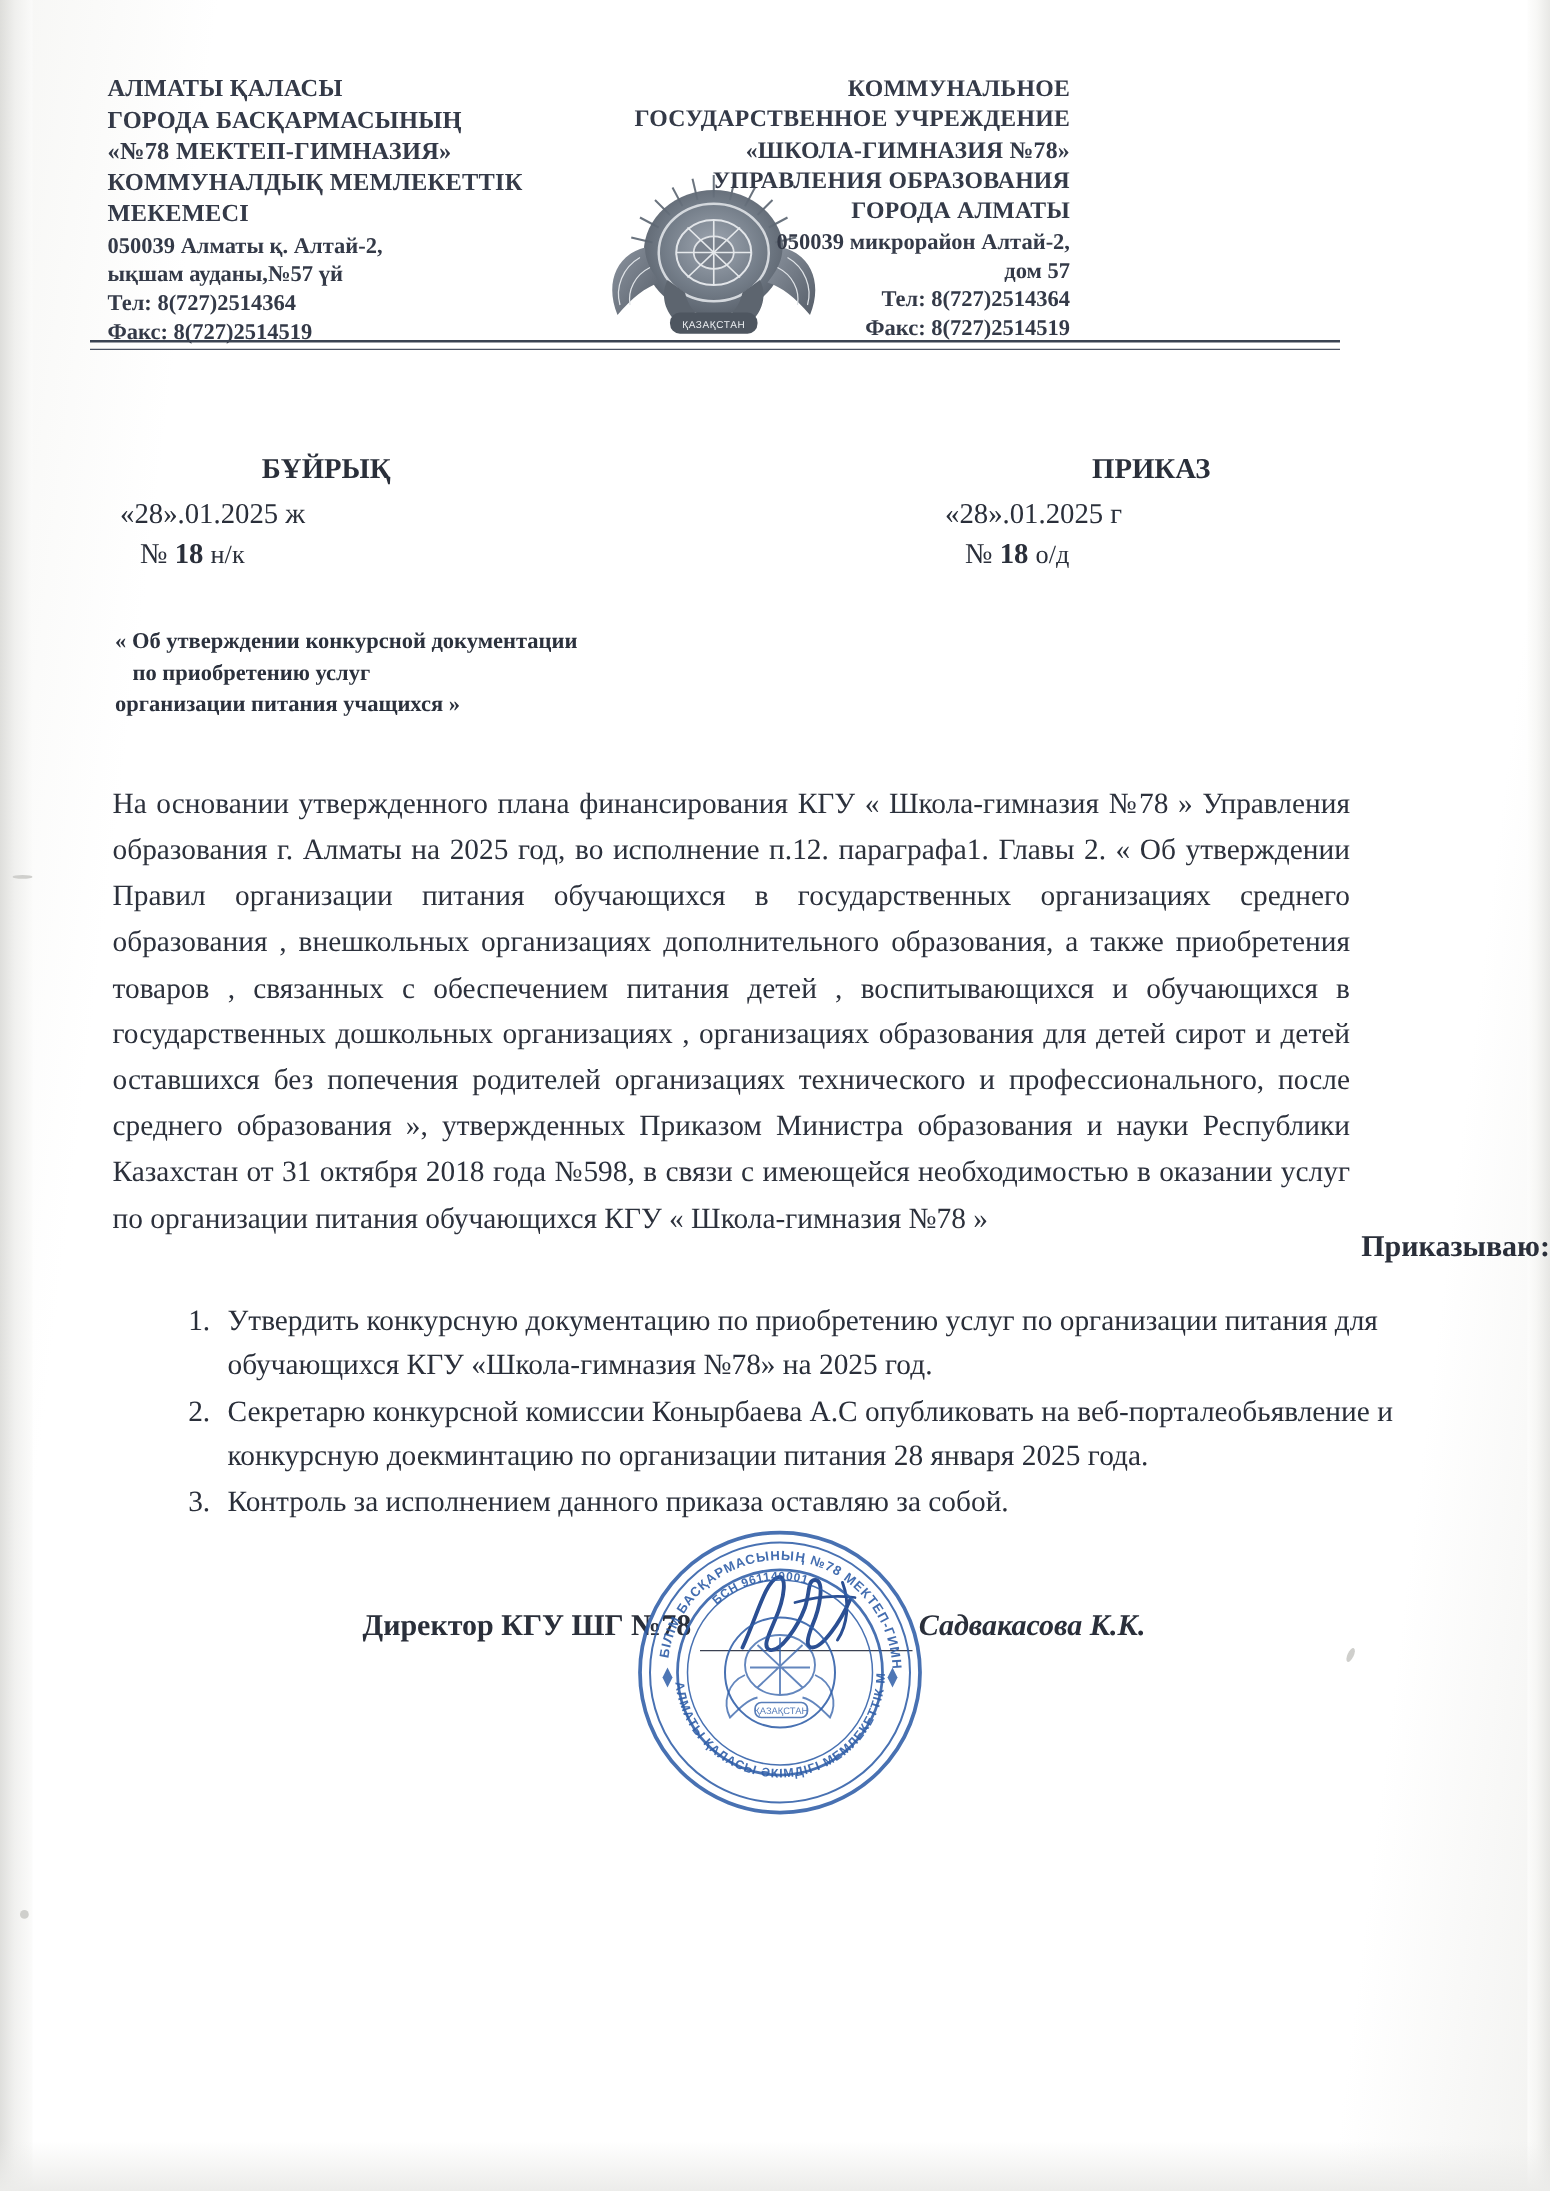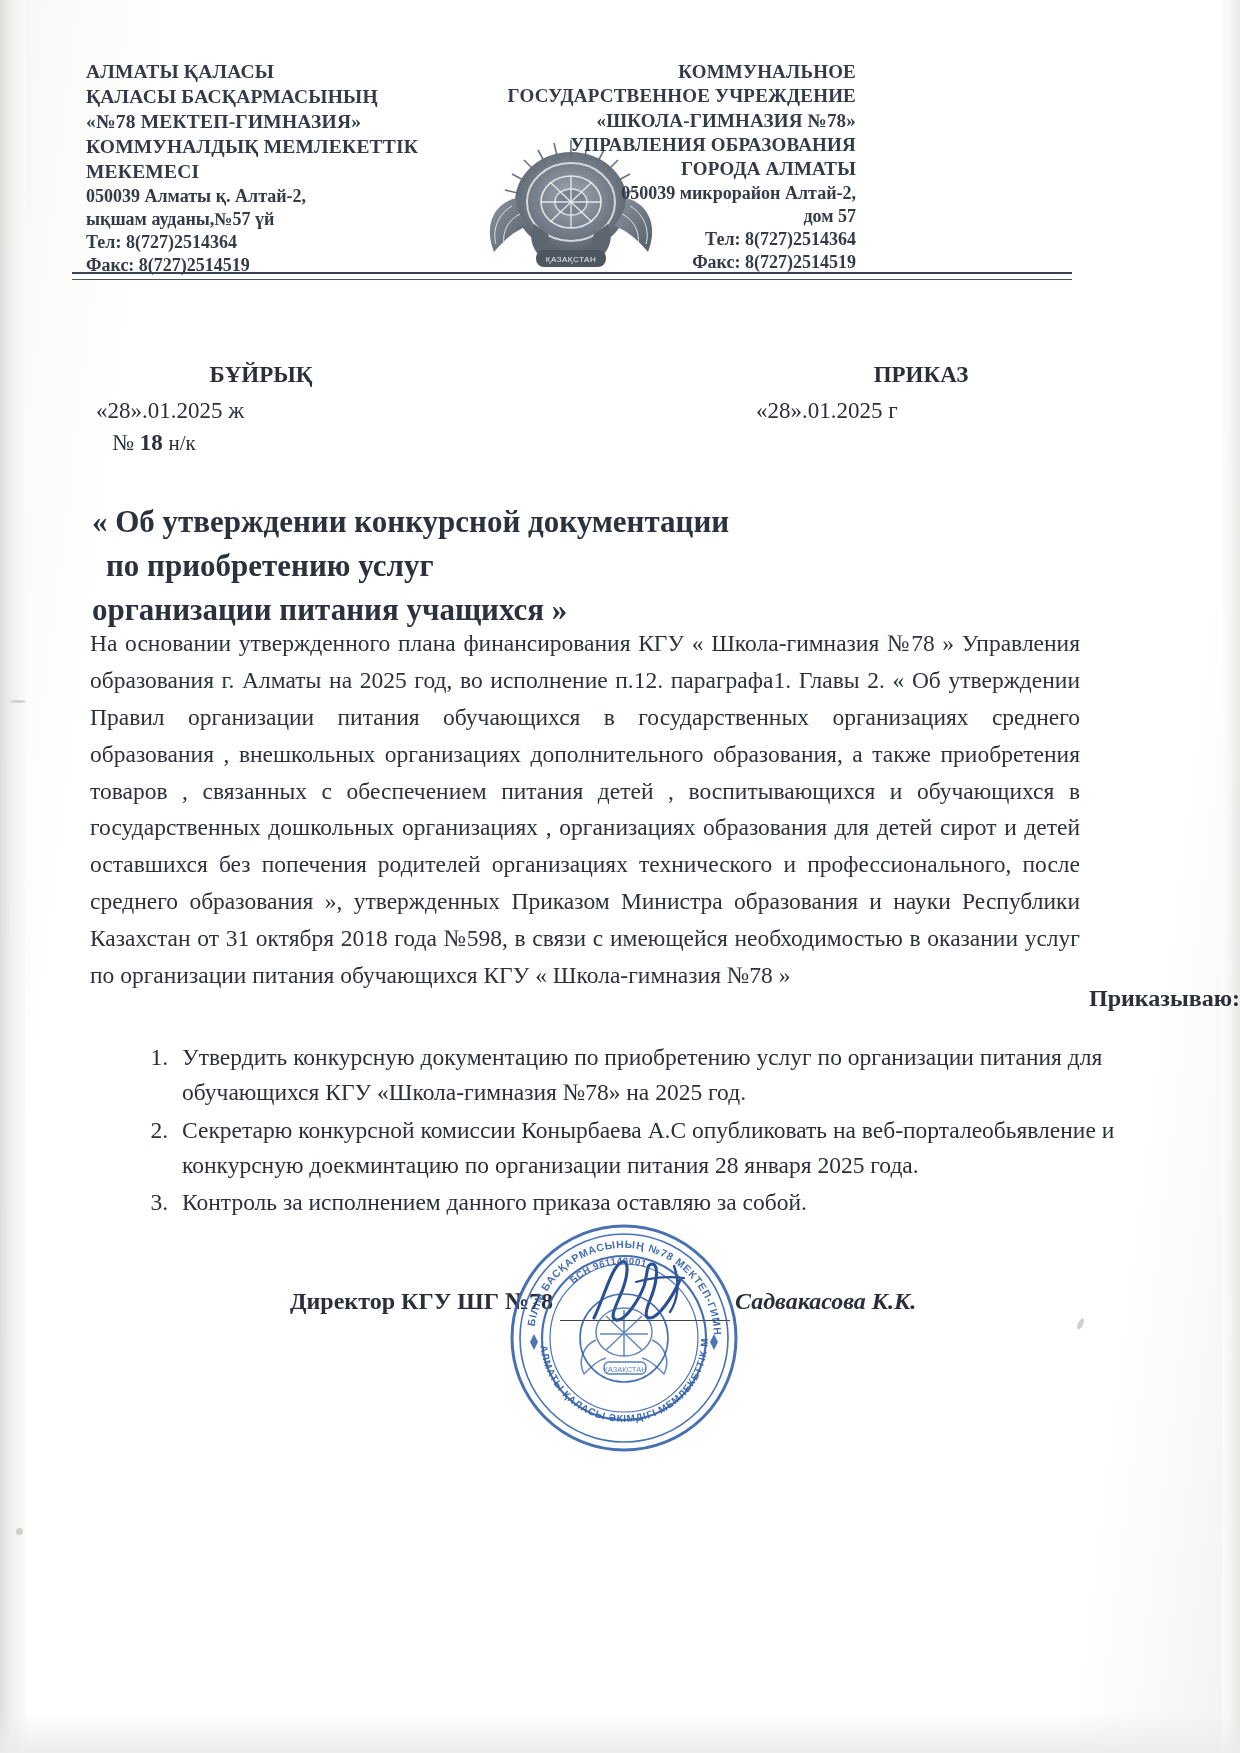--- a/index.html
+++ b/index.html
@@ -72,21 +72,21 @@
   .oh-title{font-size:23px;font-weight:bold;text-align:center;width:330px;margin:0 0 10px 0;}
   .oh-col-right .oh-title{width:330px;}
   .oh-date{font-size:23px;margin:0 0 6px 0;}
   .oh-num{font-size:23px;margin:0;padding-left:16px;}
   .oh-num b{font-weight:bold;}
   .oh-num .tail{font-size:21px;}
 
   
   .subject{
     position:absolute;left:92px;top:500px;width:700px;
-    font-size:31px;font-weight:bold;line-height:1.42;color:#2b313d;
+    font-size:18px;font-weight:bold;line-height:1.42;color:#2b313d;
   }
   .subject .ln2{padding-left:14px;}
 
   
   .body-text{
     position:absolute;left:90px;top:625px;width:990px;
     font-size:23.5px;line-height:1.57;
     text-align:justify;text-justify:inter-word;
     color:#2c313c;
   }
@@ -139,21 +139,21 @@
   <div class="scan-edge-bottom"></div>
 
   <div class="speck" style="left:16px;top:1528px;width:7px;height:7px;"></div>
   <div class="speck" style="left:1078px;top:1318px;width:5px;height:12px;transform:rotate(25deg);"></div>
   <div class="speck" style="left:10px;top:700px;width:16px;height:3px;"></div>
 
   <div class="header">
 
     <div class="hdr-left">
       <div class="hdr-line-caps">АЛМАТЫ ҚАЛАСЫ</div>
-      <div class="hdr-line-caps">ҚАЛАСЫ БАСҚАРМАСЫНЫҢ</div>
+      <div class="hdr-line-caps">ГОРОДА БАСҚАРМАСЫНЫҢ</div>
       <div class="hdr-line-caps">«№78 МЕКТЕП-ГИМНАЗИЯ»</div>
       <div class="hdr-line-caps">КОММУНАЛДЫҚ МЕМЛЕКЕТТІК</div>
       <div class="hdr-line-caps">МЕКЕМЕСІ</div>
       <div class="hdr-line-sub">050039 Алматы қ. Алтай-2,</div>
       <div class="hdr-line-sub">ықшам ауданы,№57 үй</div>
       <div class="hdr-line-sub">Тел: 8(727)2514364</div>
       <div class="hdr-line-sub">Факс: 8(727)2514519</div>
     </div>
 
     <div class="emblem">
@@ -234,20 +234,25 @@
       <div class="oh-date">«28».01.2025 ж</div>
       <div class="oh-num">
         <span>№</span>
         <b>18</b>
         <span class="tail">н/к</span>
       </div>
     </div>
     <div class="oh-col-right">
       <div class="oh-title">ПРИКАЗ</div>
       <div class="oh-date">«28».01.2025 г</div>
+      <div class="oh-num">
+        <span>№</span>
+        <b>18</b>
+        <span class="tail">о/д</span>
+      </div>
     </div>
   </div>
 
   <div class="subject">
     <div>« Об утверждении конкурсной документации</div>
     <div class="ln2">по приобретению услуг</div>
     <div>организации питания учащихся »</div>
   </div>
 
   <div class="body-text">На основании утвержденного плана финансирования КГУ « Школа-гимназия №78 » Управления образования г. Алматы на 2025 год, во исполнение п.12. параграфа1. Главы 2. « Об утверждении Правил организации питания обучающихся в государственных организациях среднего образования , внешкольных организациях дополнительного образования, а также приобретения товаров , связанных с обеспечением питания детей , воспитывающихся и обучающихся в государственных дошкольных организациях , организациях образования для детей сирот и детей оставшихся без попечения родителей организациях технического и профессионального, после среднего образования », утвержденных Приказом Министра образования и науки Республики Казахстан от 31 октября 2018 года №598, в связи с имеющейся необходимостью в оказании услуг по организации питания обучающихся КГУ « Школа-гимназия №78 »</div>

